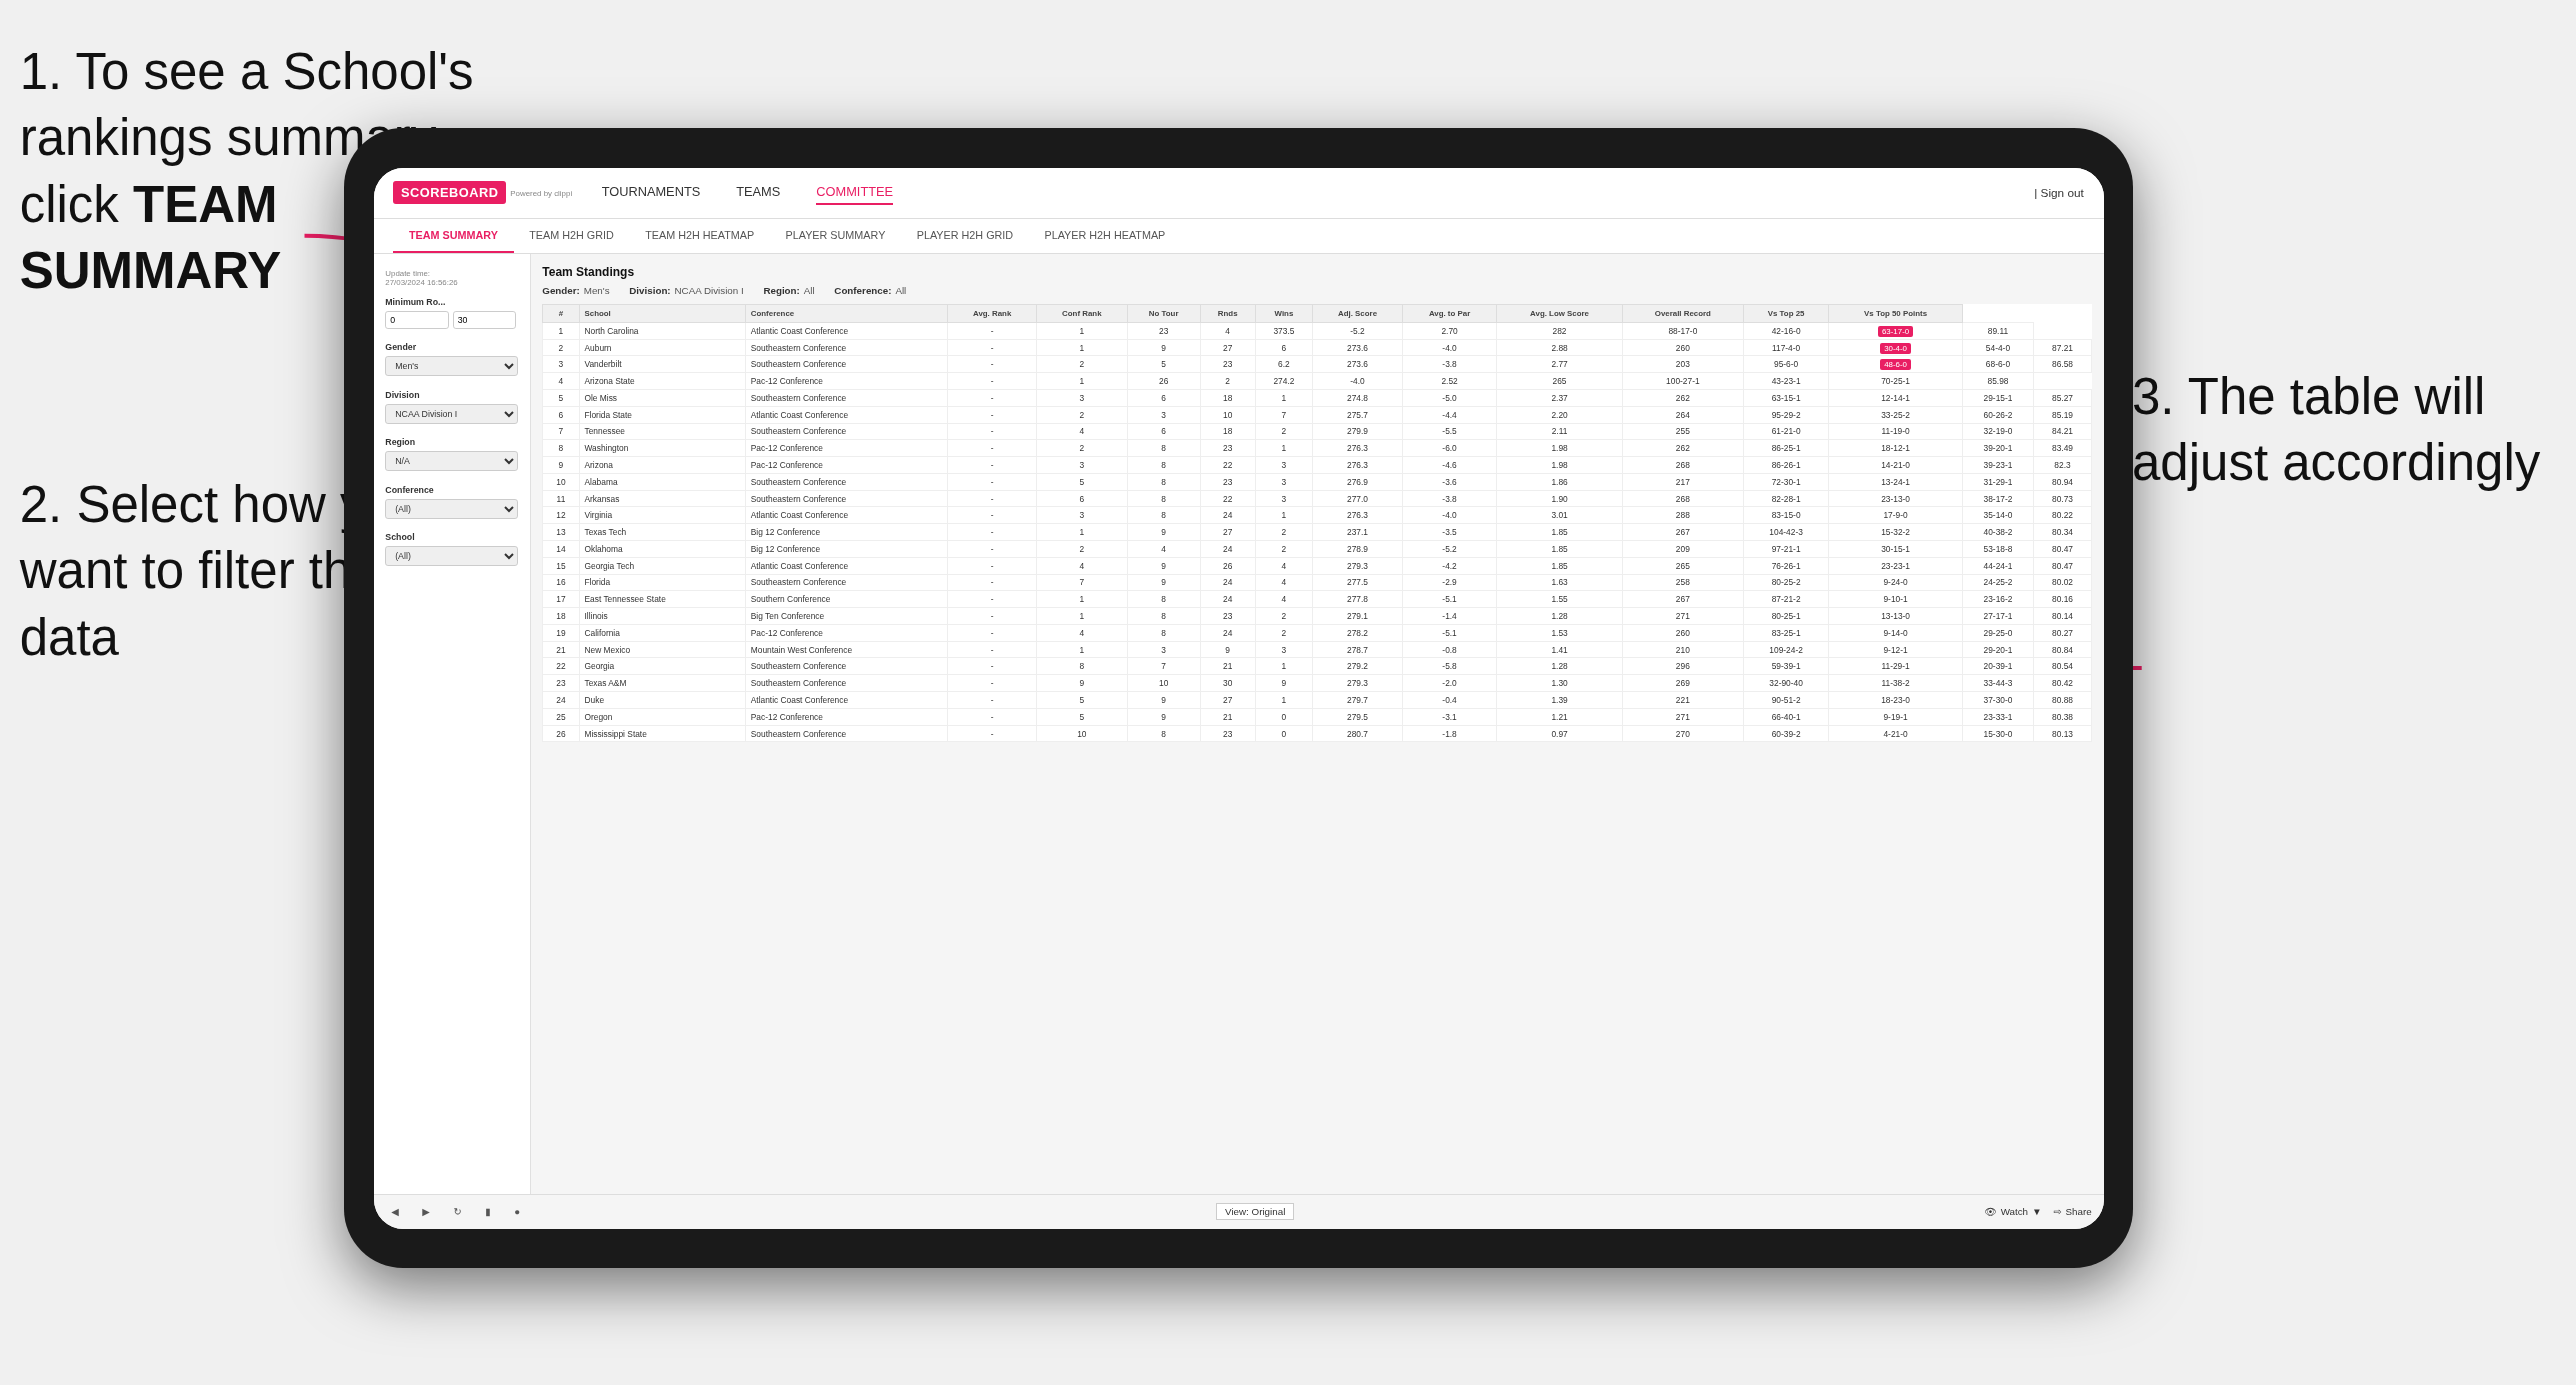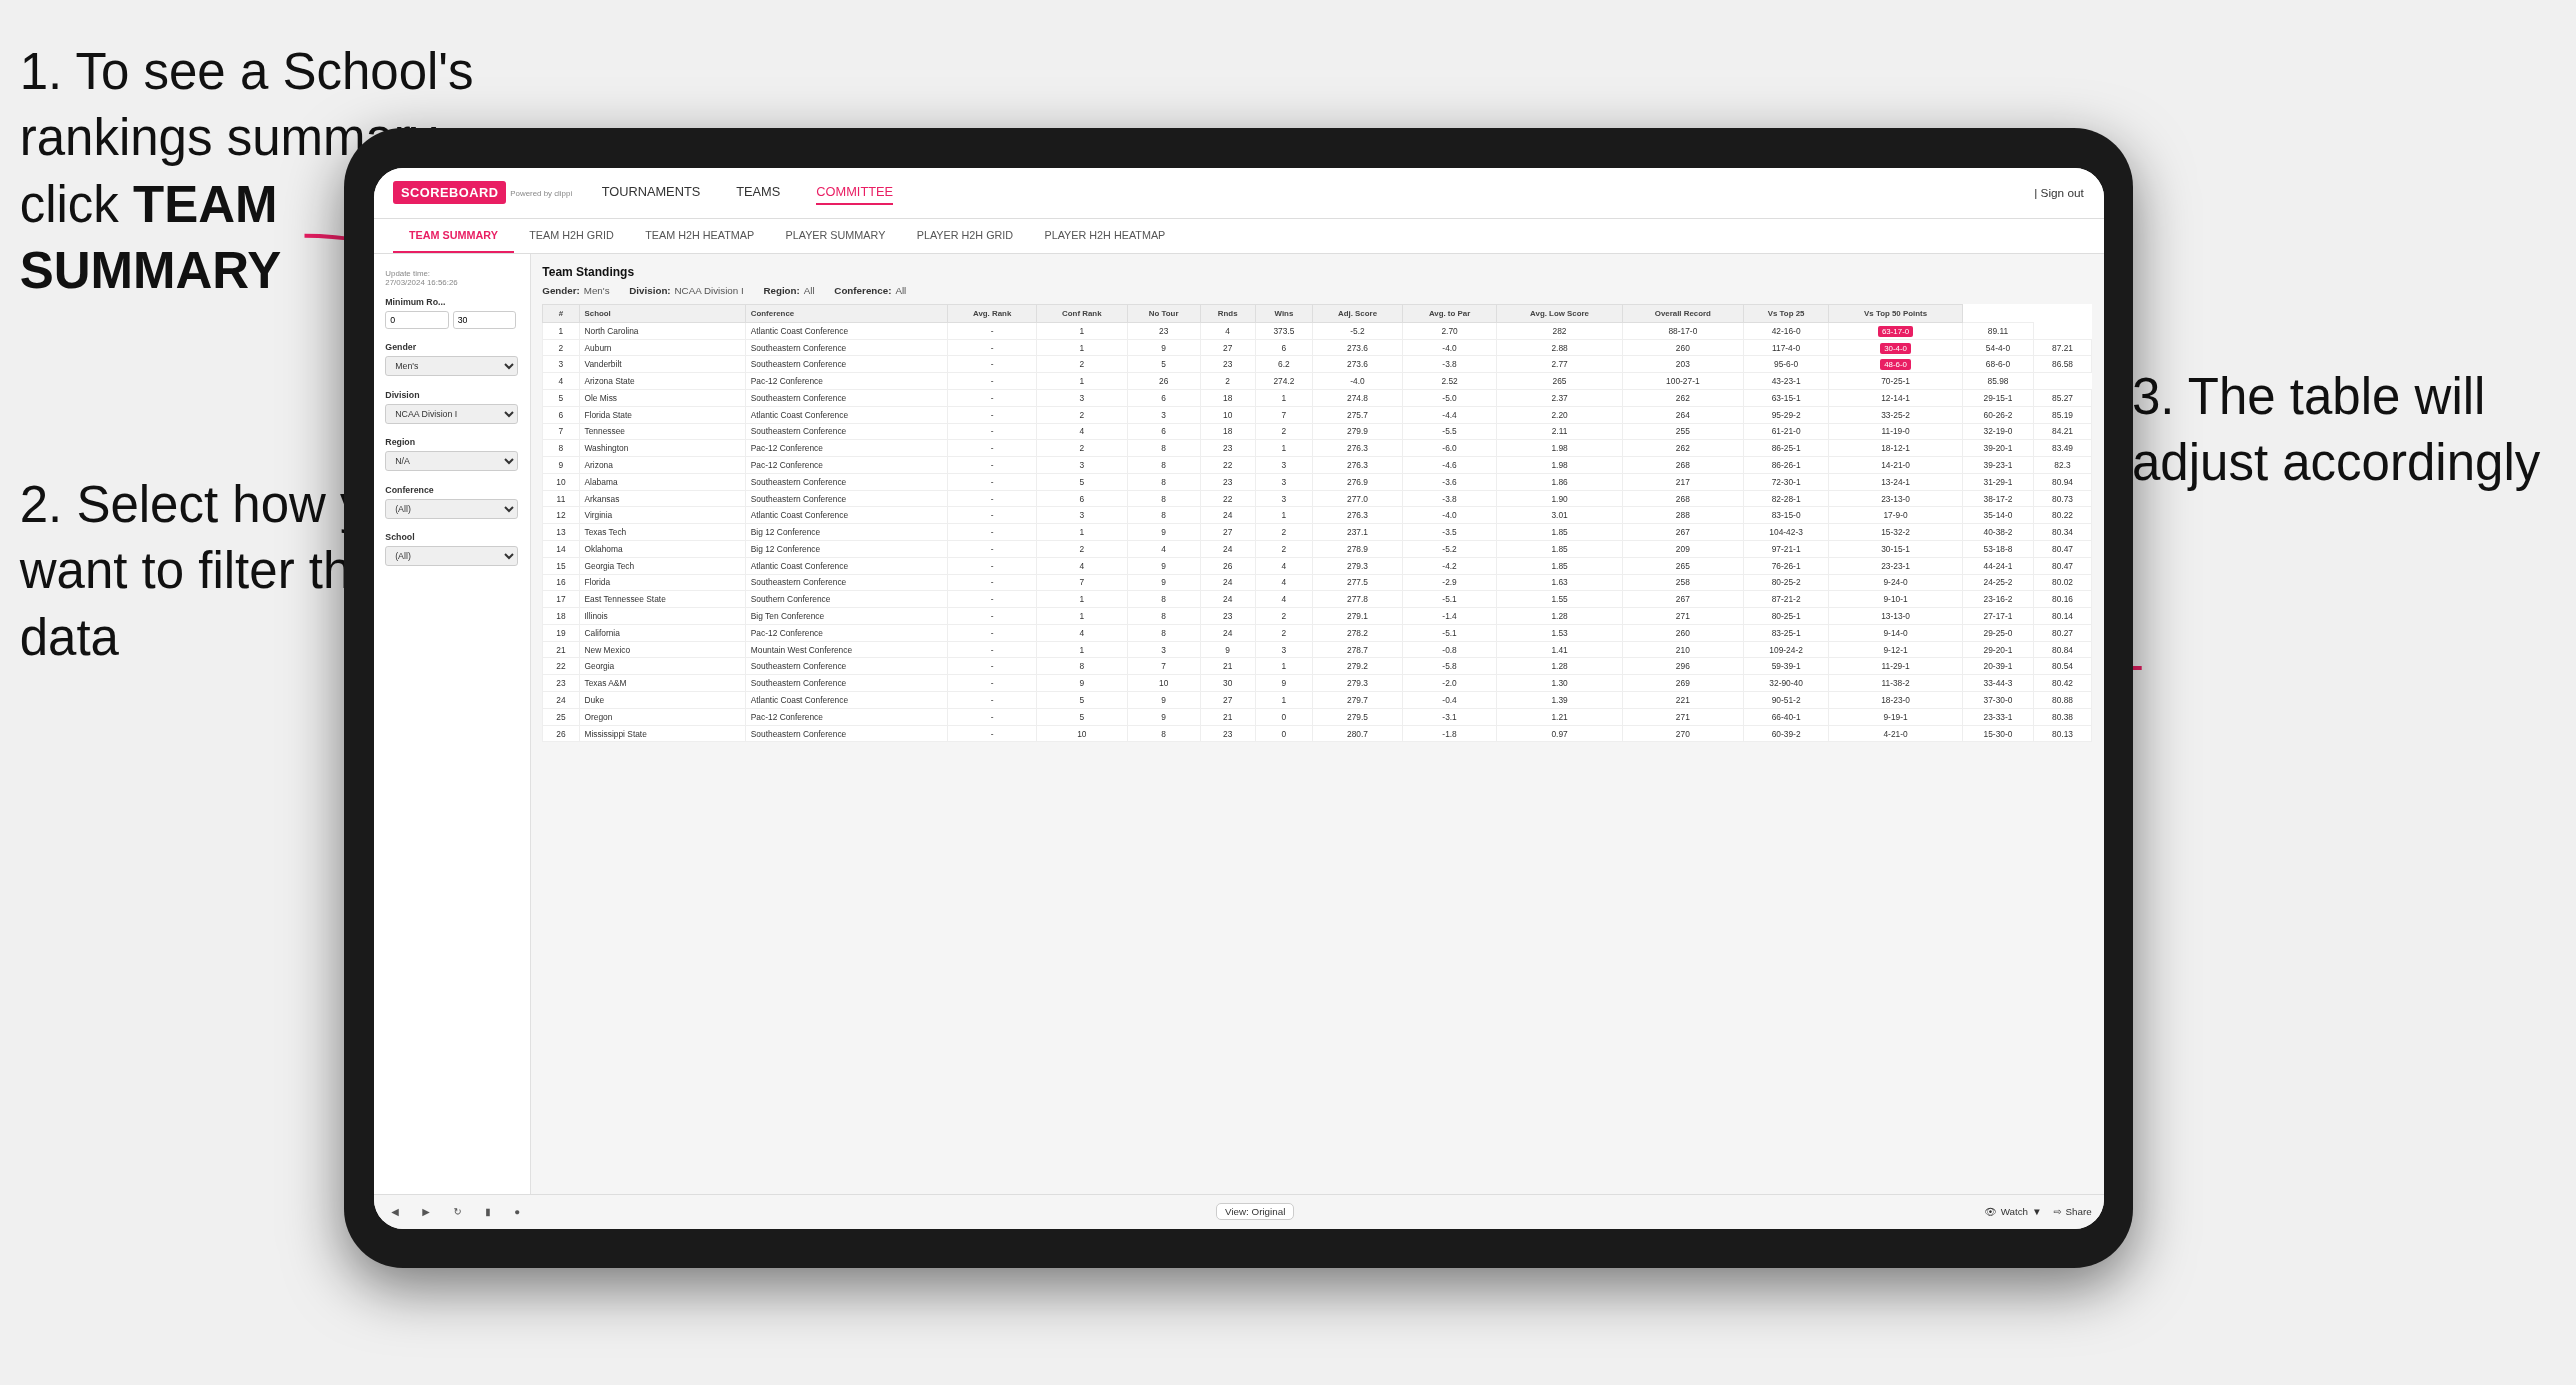--- a/index.html
+++ b/index.html
@@ -288,21 +288,21 @@
       padding: 2.9px 5.9px;
       border-radius: 2.9px;
     }
 
     .toolbar-view {
       display: flex;
       align-items: center;
       gap: 3.9px;
       background: #fff;
       border: 1px solid #ccc;
-      border-radius: 5px;
+      border-radius: 0;
       padding: 2px 7.9px;
       font-size: 9.8px;
       color: #333;
       cursor: pointer;
     }
 
     .toolbar-share {
       display: flex;
       align-items: center;
       gap: 3.9px;

